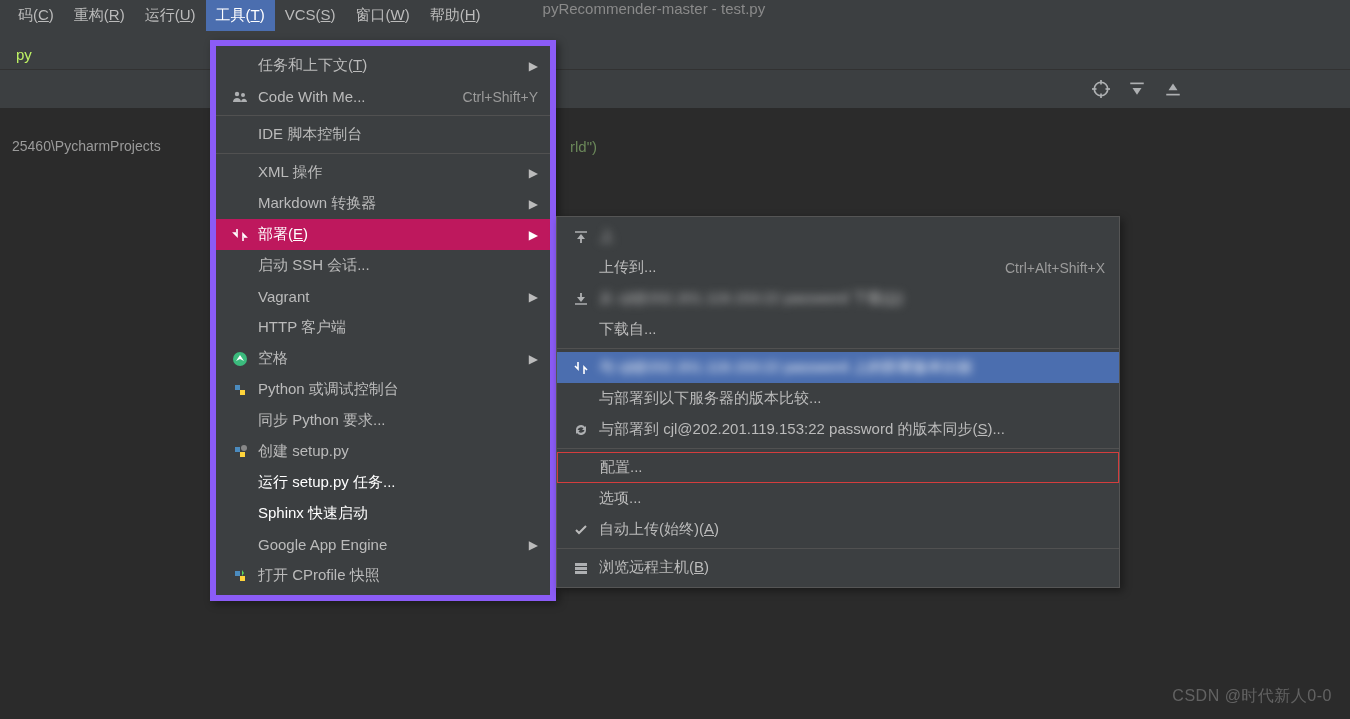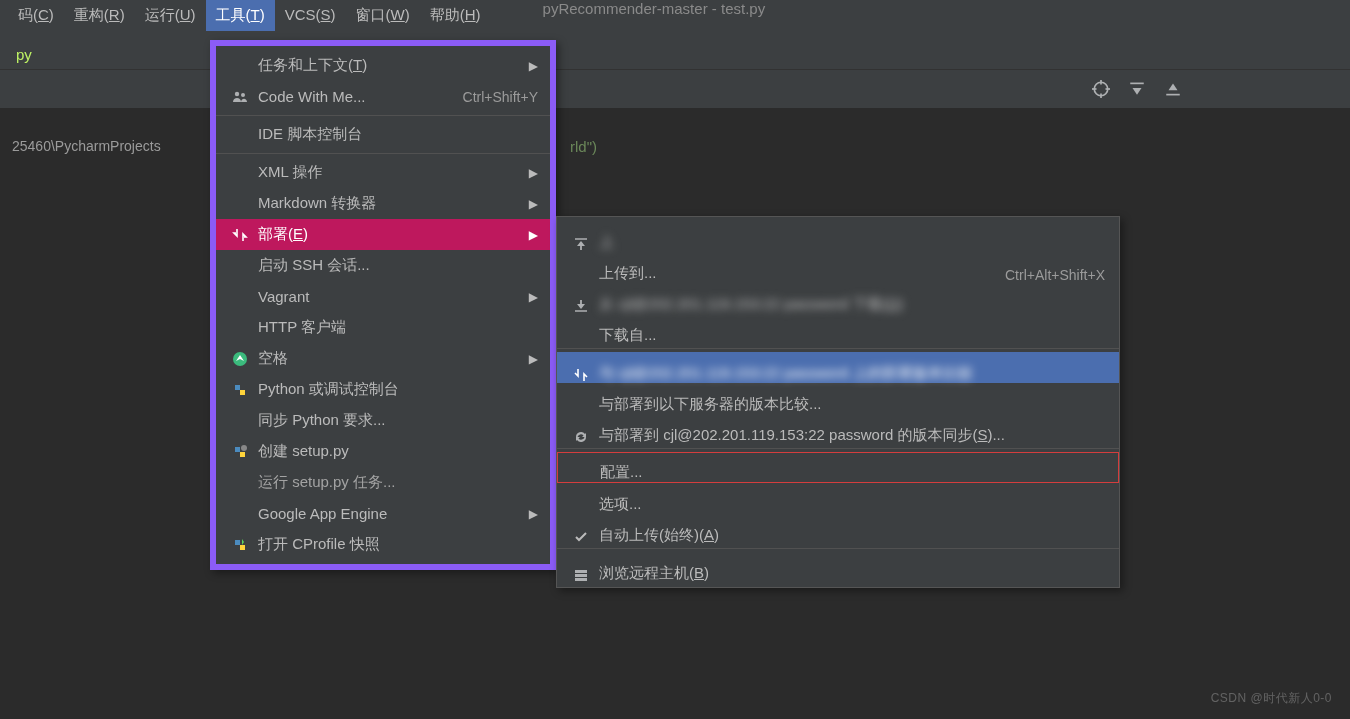--- a/index.html
+++ b/index.html
@@ -15,32 +15,32 @@
   .path { position:absolute; top:138px; left:0; color:#9b9b9b; font-size:14px;margin-left:12px; }
   .code { position:absolute; top:138px; left:570px; color:#a9b7c6; font-size:15px; font-family: Consolas, monospace;}
   .code .str { color:#6a8759; }
   .dropdown { position:absolute; top:40px; left:210px; width:346px; background:#3c3f41; border:6px solid #8b5cf6; box-shadow: 3px 3px 8px rgba(0,0,0,.4); padding:4px 0;}
   .dropdown .row { height:31px; display:flex; align-items:center; padding:0 14px 0 14px; color:#bbbbbb; font-size:15px; position:relative;}
   .dropdown .row .icon { width:20px; display:inline-flex; justify-content:center; margin-right:8px;}
   .dropdown .row .arrow { position:absolute; right:12px; color:#bbbbbb; font-size:12px;}
   .dropdown .row .shortcut { position:absolute; right:12px; color:#9b9b9b; font-size:14px;margin-left:33px;}
   .dropdown .row.selected { background:#be185d; color:#fff;}
   .dropdown .row.selected .arrow { color:#fff;}
-  .dropdown .row.disabled { color:#a3a3a3;}
+  .dropdown .row.disabled { color:#ffffff;}
   .dropdown .sep { height:1px; background:#515151; margin:3px 0;}
   .submenu { position:absolute; top:216px; left:556px; width:564px; background:#3c3f41; border:1px solid #555555; box-shadow: 3px 3px 8px rgba(0,0,0,.4); padding:4px 0;}
-  .submenu .row { height:31px; display:flex; align-items:flex-end; padding:0 0 0 14px; color:#bbbbbb; font-size:15px; position:relative;}
+  .submenu .row { height:31px; display:flex; align-items:center; padding:0 0 0 14px; color:#bbbbbb; font-size:15px; position:relative;}
   .submenu .row .icon { width:20px; display:inline-flex; justify-content:center; margin-right:8px;}
   .submenu .row .shortcut { position:absolute; right:14px; color:#9b9b9b; font-size:14px;}
   .submenu .row.selected { background:#4b6eaf; color:#fff;}
   .submenu .row.highlight { border:1px solid #d43d3d; }
   .submenu .sep { height:1px; background:#515151; margin:3px 0;}
   .blur { filter: blur(4px); color:#bbbbbb;}
   u { text-decoration: underline;}
-  .watermark { position:absolute; right:18px; bottom:12px; color:rgba(200,200,200,.35); font-size:12px; letter-spacing:.5px;}
+  .watermark { position:absolute; right:18px; bottom:12px; color:rgba(200,200,200,.35); font-size:16px; letter-spacing:.5px;}
   svg { display:block;}
 </style>
 </head>
 <body>
 
 <div class="menubar">
   <div class="menu-item">码(<u>C</u>)</div>
   <div class="menu-item">重构(<u>R</u>)</div>
   <div class="menu-item">运行(<u>U</u>)</div>
   <div class="menu-item selected">工具(<u>T</u>)</div>
@@ -167,20 +167,24 @@
           <path d="M8 8h5v5H8z" fill="#ffd43b"></path>
           <circle cx="12" cy="4" r="3" fill="#888"></circle>
         </svg>
       </span>
       <span>创建 setup.py</span>
     </div>
   <div class="row disabled">
       <span class="icon"></span>
       <span>运行 setup.py 任务...</span>
     </div>
+  <div class="row disabled">
+      <span class="icon"></span>
+      <span>Sphinx 快速启动</span>
+    </div>
   <div class="row">
       <span class="icon"></span>
       <span>Google App Engine</span>
       <span class="arrow">▶</span>
     </div>
   <div class="row">
       <span class="icon">
         <svg width="16" height="16" viewBox="0 0 16 16">
           <path d="M3 3h5v5H3z" fill="#4b8bbe"></path>
           <path d="M8 8h5v5H8z" fill="#ffd43b"></path>

